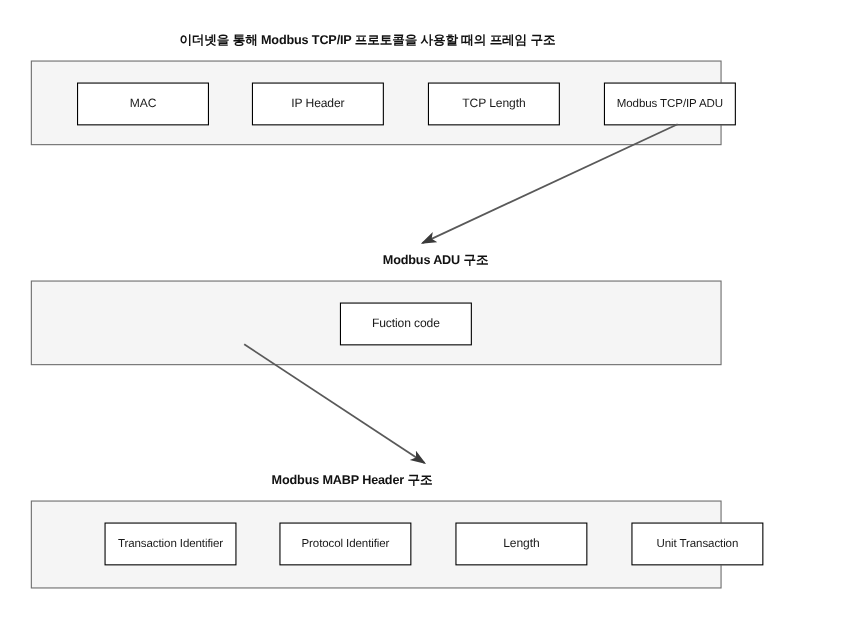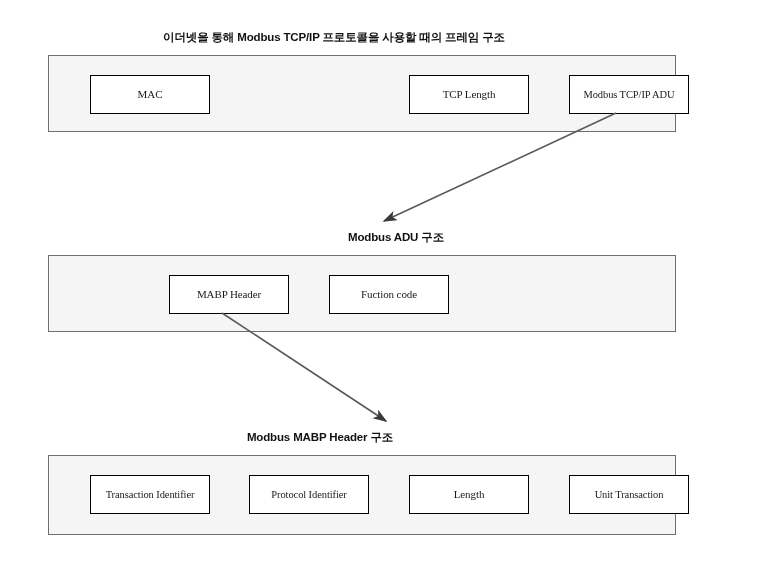--- a/index.html
+++ b/index.html
@@ -50,26 +50,25 @@
   }
 
   #section-title-mabp {
     left: 0;
     top: 430px;
     width: 640px;
   }
 
   .panel {
     position: absolute;
-    left: 48px;
+    left: 28px;
     width: 628px;
     background: #f5f5f5;
     border: 1px solid #6e6e6e;
     box-sizing: border-box;
-    font-family: Liberation Serif, serif;
   }
 
   #panel-frame   { top: 55px;  height: 77px; }
   #panel-adu     { top: 255px; height: 77px; }
   #panel-mabp    { top: 455px; height: 80px; }
 
   .field-box {
     position: absolute;
     height: 39px;
     background: #ffffff;
@@ -92,21 +91,21 @@
   #box-tcp-header   { left: 360px; width: 120px; }
   #box-modbus-adu   { left: 520px; width: 120px; font-size: 10.5px; }
 
   
   #panel-adu .field-box { top: 19px; }
   #box-mabp-header  { left: 120px; width: 120px; }
   #box-function     { left: 280px; width: 120px; }
   #box-data         { left: 440px; width: 120px; }
 
   
-  #panel-mabp .field-box { top: 19px; }
+  #panel-mabp .field-box { top: 19px; margin-left: 25px; }
   #box-transaction-id { left: 41px;  width: 120px; font-size: 10.5px; }
   #box-protocol-id    { left: 200px; width: 120px; font-size: 10.5px; }
   #box-length         { left: 360px; width: 120px; }
   #box-unit-id        { left: 520px; width: 120px; font-size: 10.5px; }
 
   .connector-layer {
     position: absolute;
     left: 0;
     top: 0;
     width: 768px;
@@ -116,28 +115,28 @@
 </style>
 </head>
 <body>
 
 <div id="diagram-canvas">
 
   <div class="section-title" id="main-title">이더넷을 통해 Modbus TCP/IP 프로토콜을 사용할 때의 프레임 구조</div>
 
   <div class="panel" id="panel-frame">
     <div class="field-box" id="box-mac">MAC</div>
+    <div class="field-box" id="box-ip-header">IP Header</div>
     <div class="field-box" id="box-tcp-header">TCP Length</div>
     <div class="field-box" id="box-modbus-adu">Modbus TCP/IP ADU</div>
   </div>
 
   <div class="section-title" id="section-title-adu">Modbus ADU 구조</div>
 
   <div class="panel" id="panel-adu">
-    <div class="field-box" id="box-mabp-header">MABP Header</div>
     <div class="field-box" id="box-function">Fuction code</div>
   </div>
 
   <div class="section-title" id="section-title-mabp">Modbus MABP Header 구조</div>
 
   <div class="panel" id="panel-mabp">
     <div class="field-box" id="box-transaction-id">Transaction Identifier</div>
     <div class="field-box" id="box-protocol-id">Protocol Identifier</div>
     <div class="field-box" id="box-length">Length</div>
     <div class="field-box" id="box-unit-id">Unit Transaction</div>

